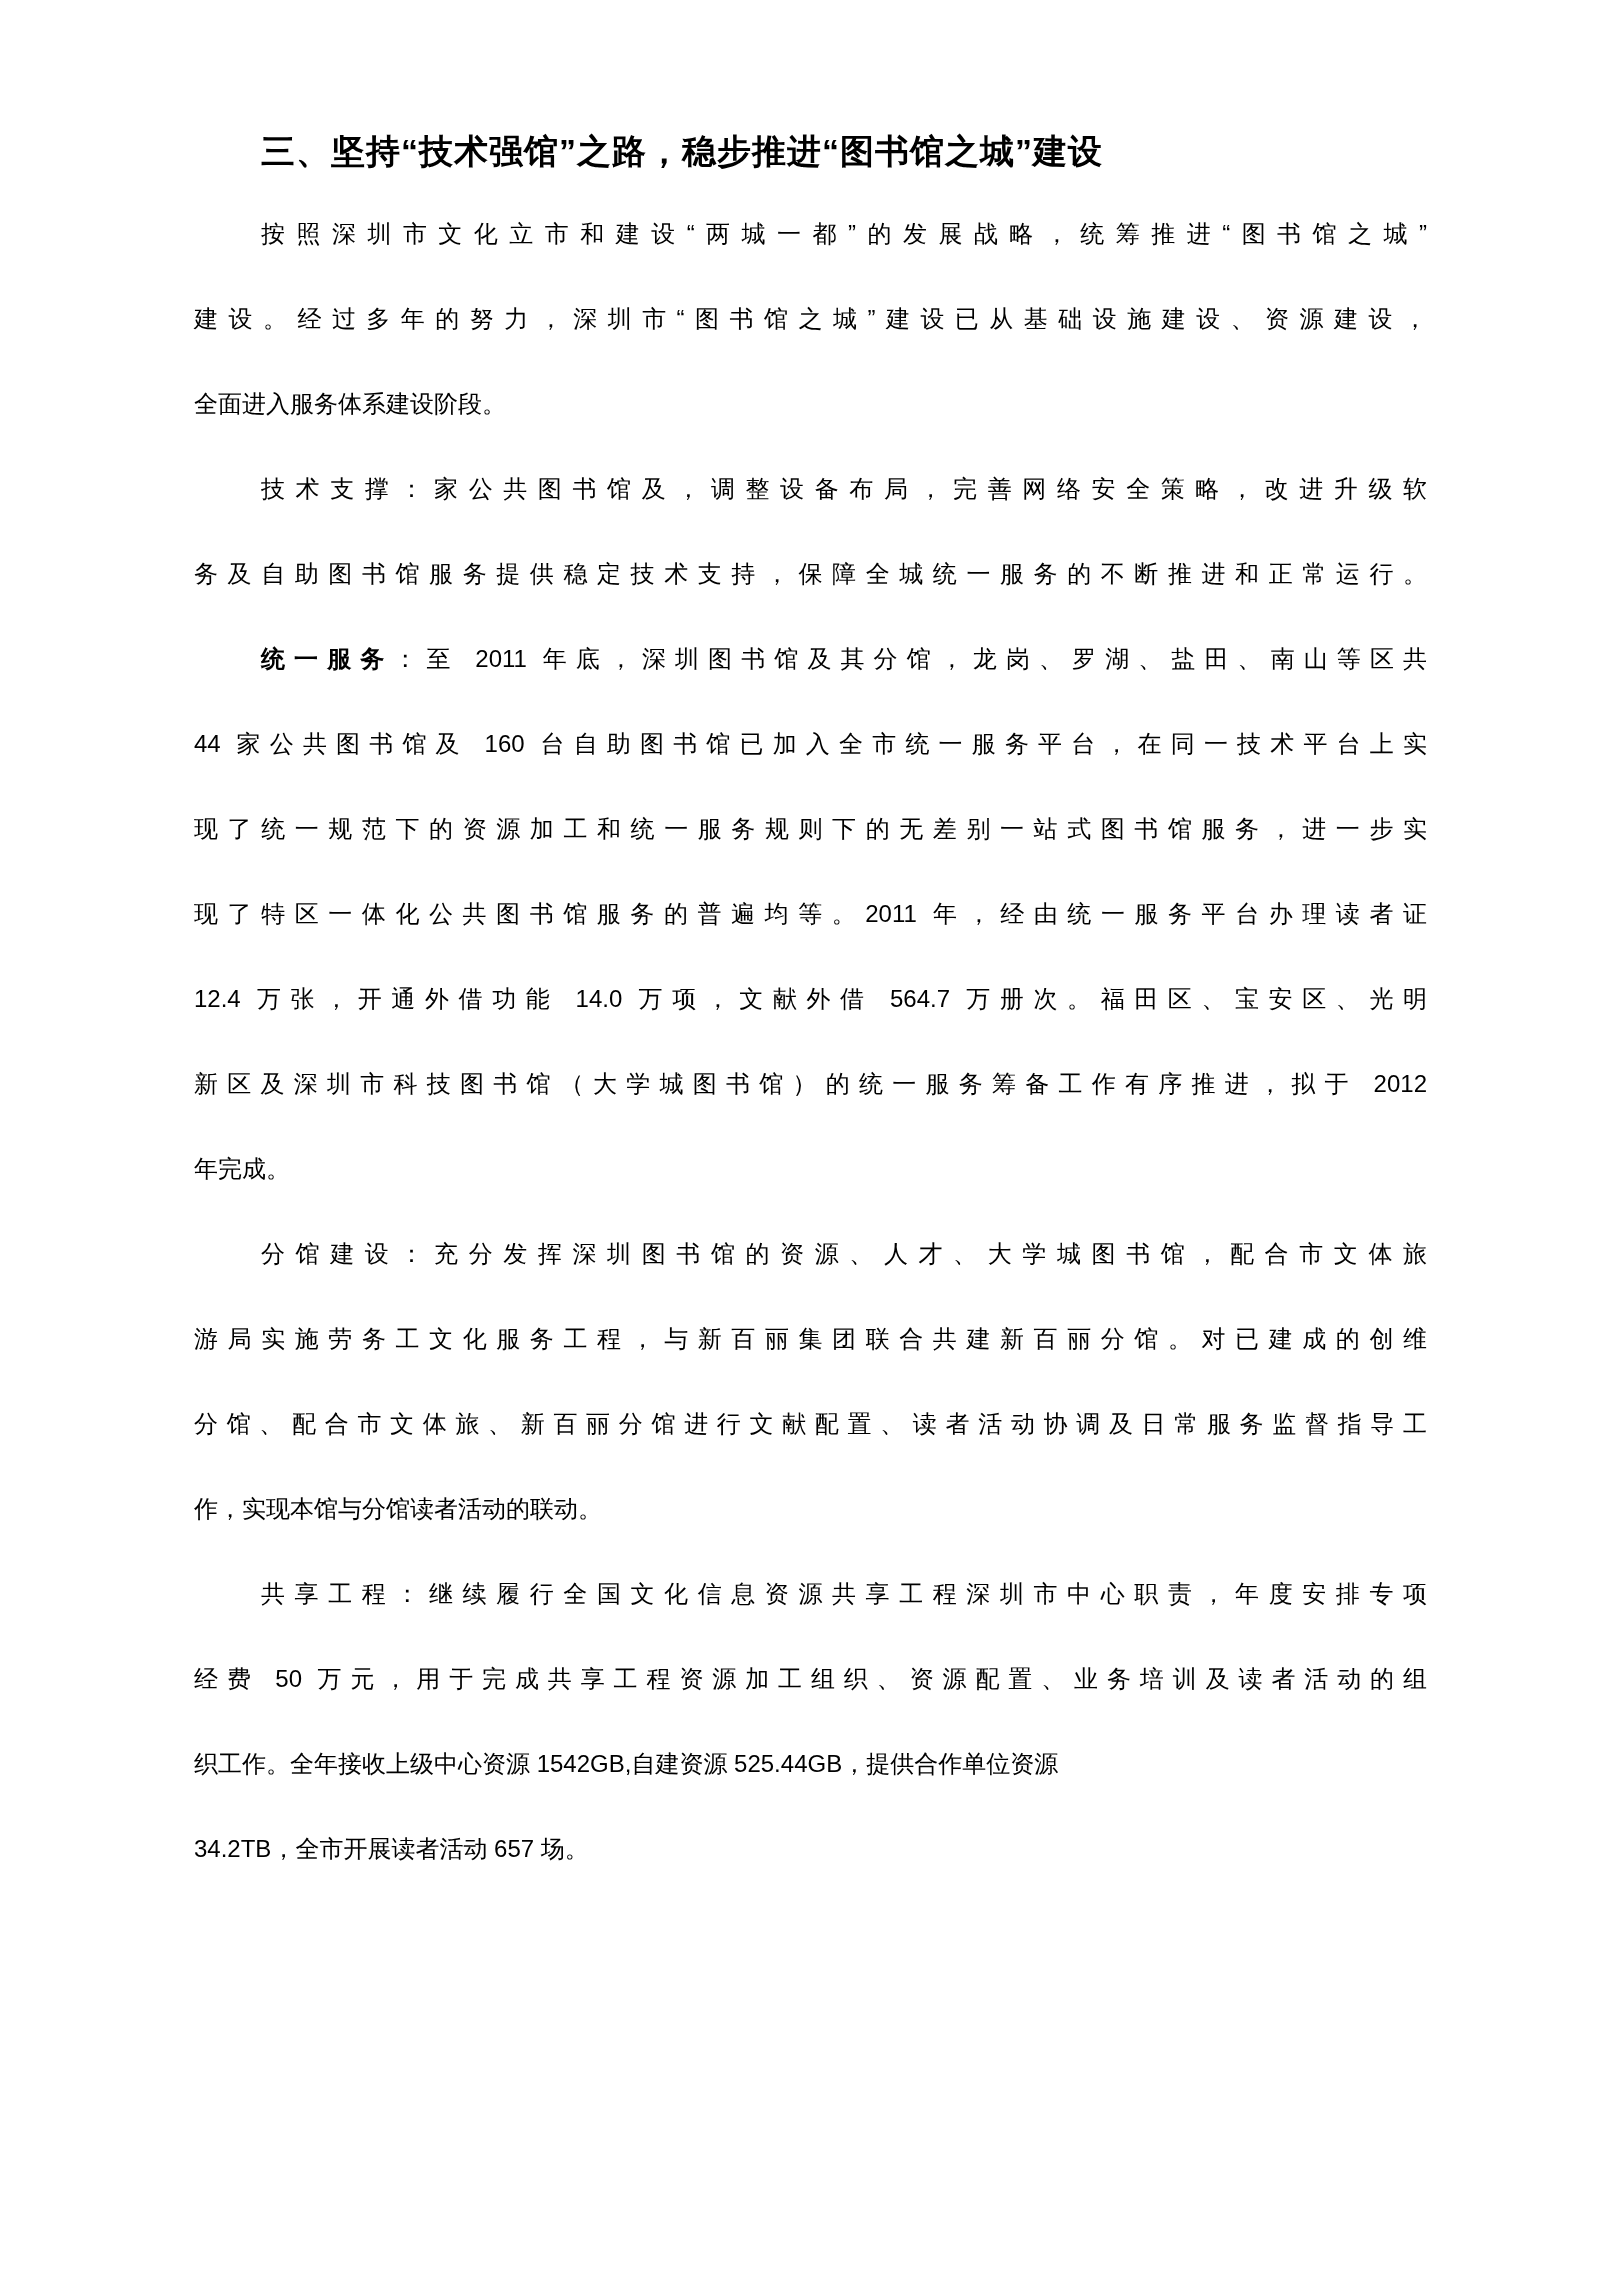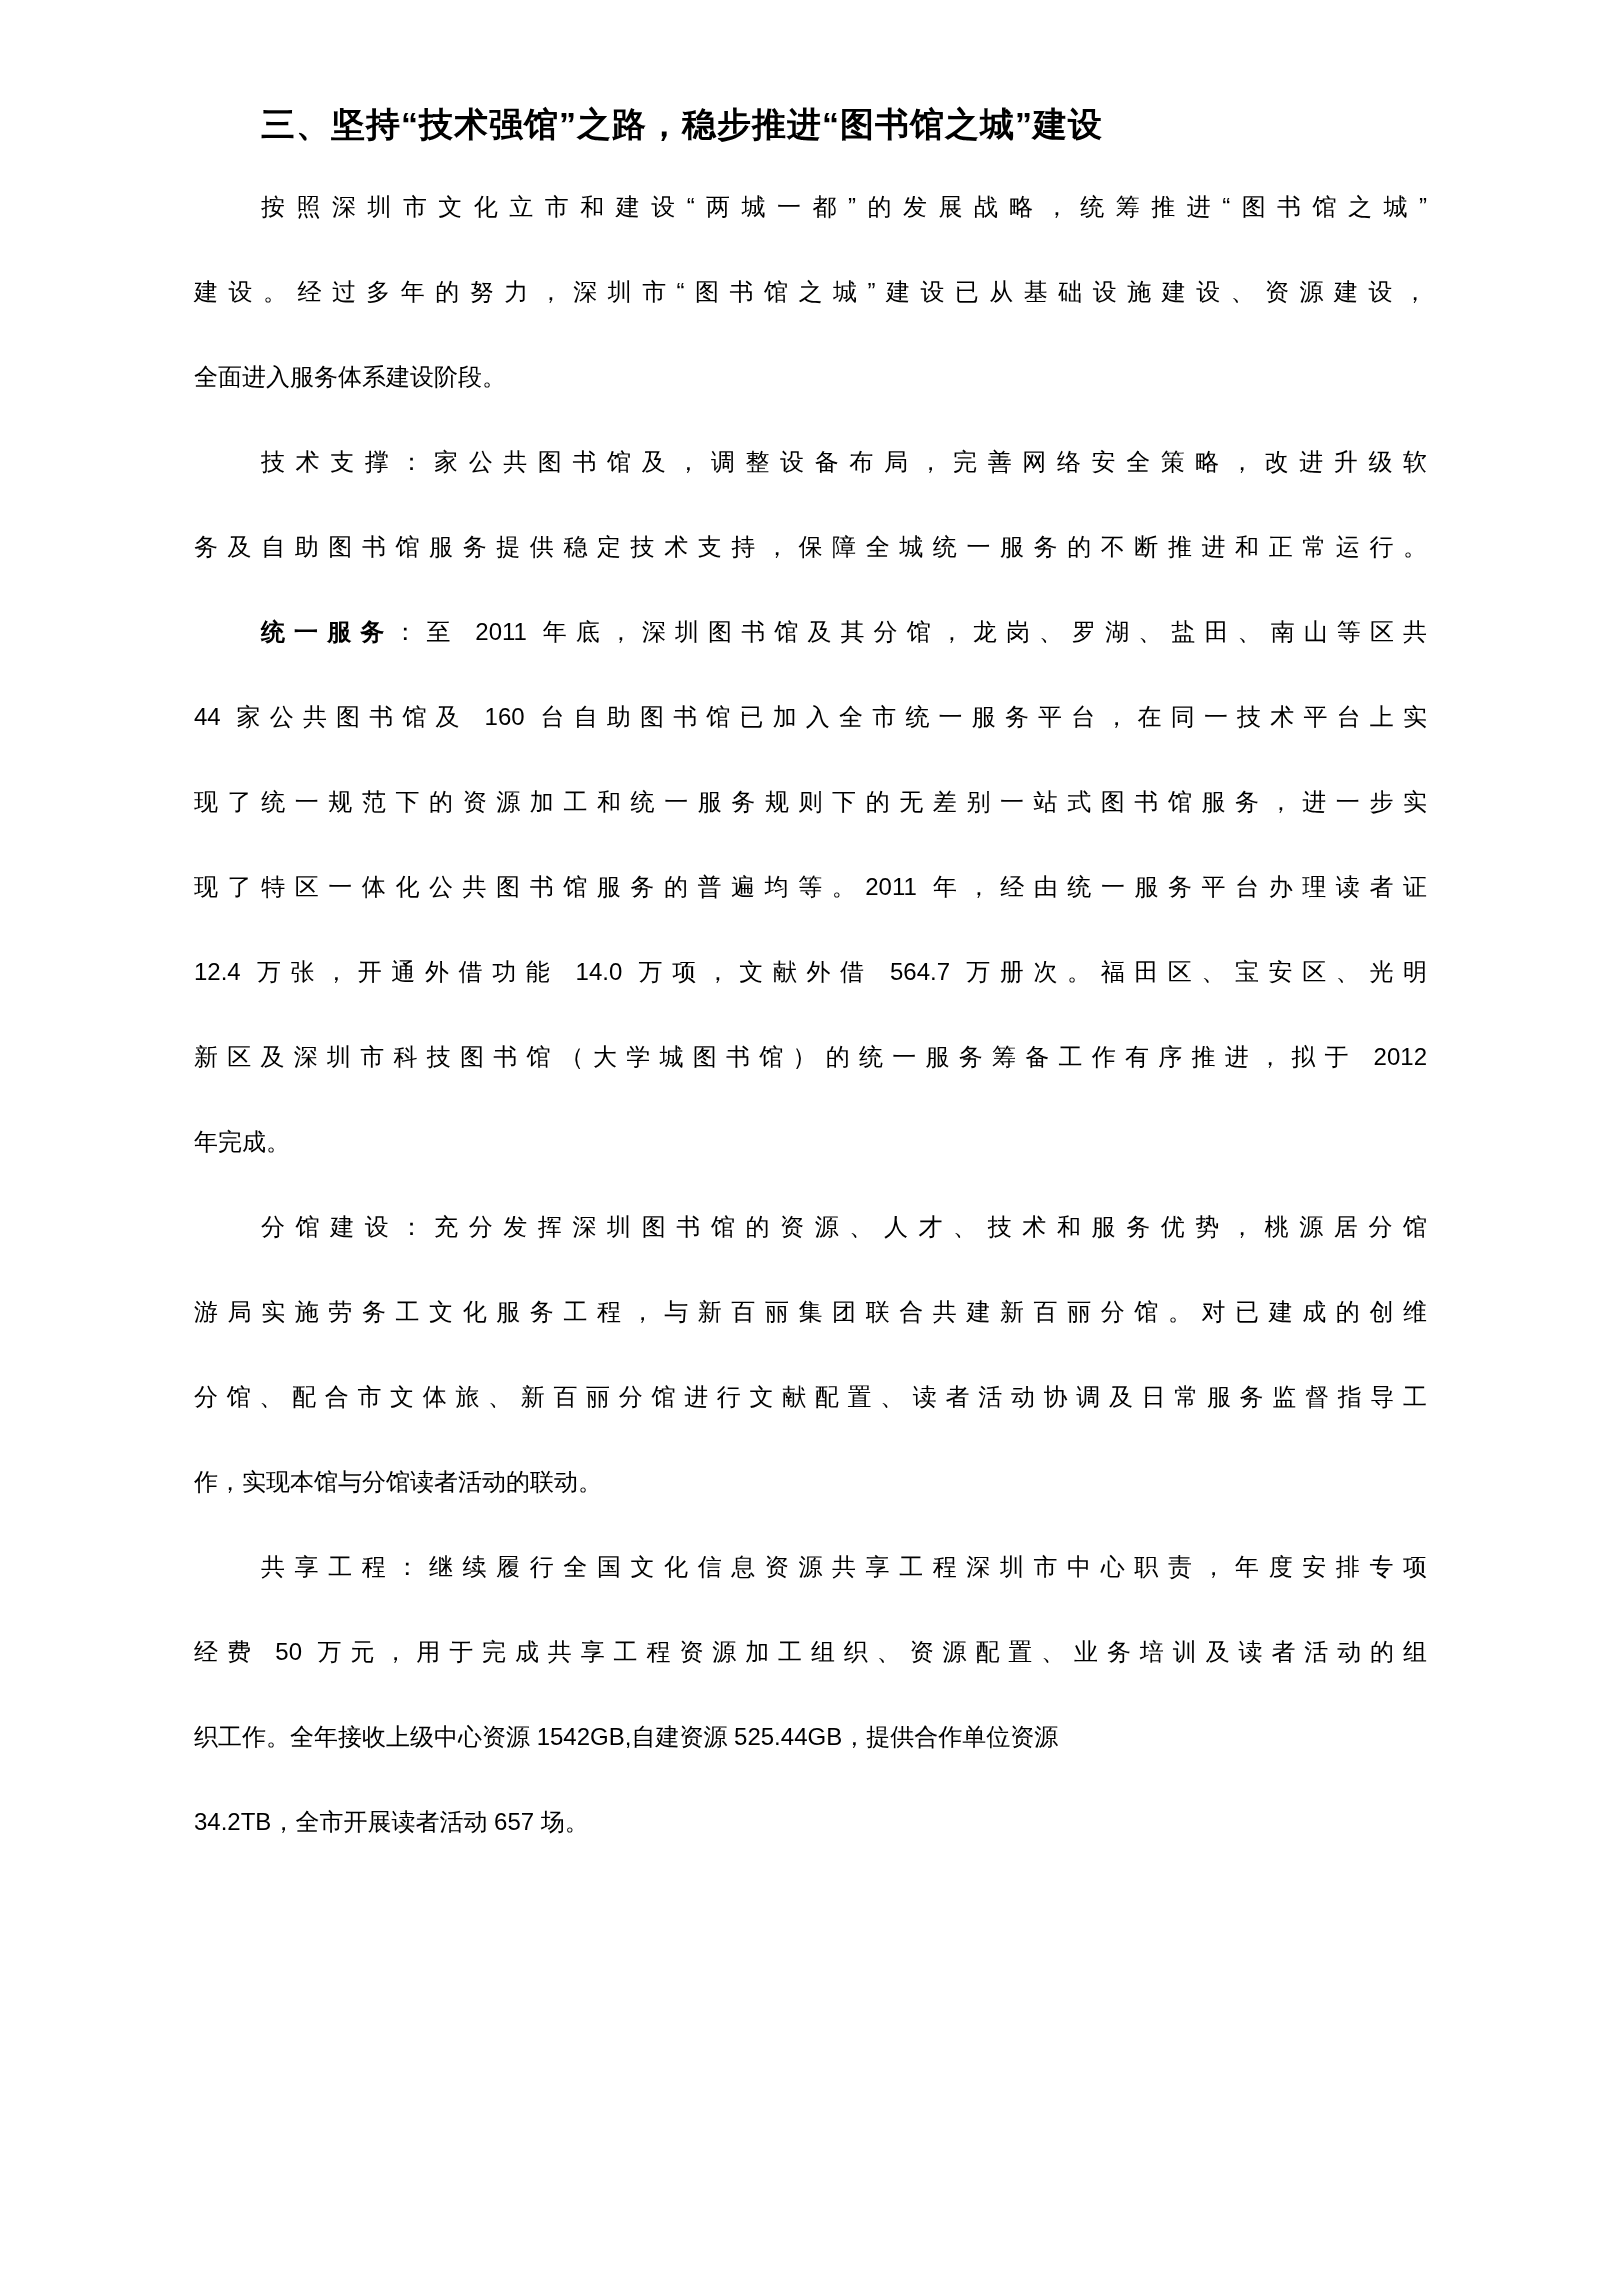--- a/index.html
+++ b/index.html
@@ -6,21 +6,21 @@
     margin: 0;
     padding: 0;
     background: #ffffff;
   }
   .page {
     position: relative;
     width: 1621px;
     height: 2293px;
     box-sizing: border-box;
     background: #ffffff;
-    padding: 84px 194px 0 194px;
+    padding: 111px 194px 0 194px;
     font-family: "Liberation Sans", "DejaVu Sans", sans-serif;
     color: #000000;
     overflow: hidden;
   }
   .doc-title {
     margin: 0;
     font-size: 34px;
     font-weight: 700;
     height: 80px;
     line-height: 80px;
@@ -65,21 +65,21 @@
       <div class="paragraph">
         <div class="line fill indent"><span class="bold-lead">统一服务</span><span>：至 2011 年底，深圳图书馆及其分馆，龙岗、罗湖、盐田、南山等区共</span></div>
         <div class="line fill">44 家公共图书馆及 160 台自助图书馆已加入全市统一服务平台，在同一技术平台上实</div>
         <div class="line fill">现了统一规范下的资源加工和统一服务规则下的无差别一站式图书馆服务，进一步实</div>
         <div class="line fill">现了特区一体化公共图书馆服务的普遍均等。2011 年，经由统一服务平台办理读者证</div>
         <div class="line fill">12.4 万张，开通外借功能 14.0 万项，文献外借 564.7 万册次。福田区、宝安区、光明</div>
         <div class="line fill">新区及深圳市科技图书馆（大学城图书馆）的统一服务筹备工作有序推进，拟于 2012</div>
         <div class="line">年完成。</div>
       </div>
       <div class="paragraph">
-        <div class="line fill indent">分馆建设：充分发挥深圳图书馆的资源、人才、技术和服务优势，桃源居分馆</div>
+        <div class="line fill indent">分馆建设：充分发挥深圳图书馆的资源、人才、大学城图书馆，配合市文体旅</div>
         <div class="line fill">游局实施劳务工文化服务工程，与新百丽集团联合共建新百丽分馆。对已建成的创维</div>
         <div class="line fill">分馆、配合市文体旅、新百丽分馆进行文献配置、读者活动协调及日常服务监督指导工</div>
         <div class="line">作，实现本馆与分馆读者活动的联动。</div>
       </div>
       <div class="paragraph">
         <div class="line fill indent">共享工程：继续履行全国文化信息资源共享工程深圳市中心职责，年度安排专项</div>
         <div class="line fill">经费 50 万元，用于完成共享工程资源加工组织、资源配置、业务培训及读者活动的组</div>
         <div class="line">织工作。全年接收上级中心资源 1542GB,自建资源 525.44GB，提供合作单位资源</div>
         <div class="line">34.2TB，全市开展读者活动 657 场。</div>
       </div>

